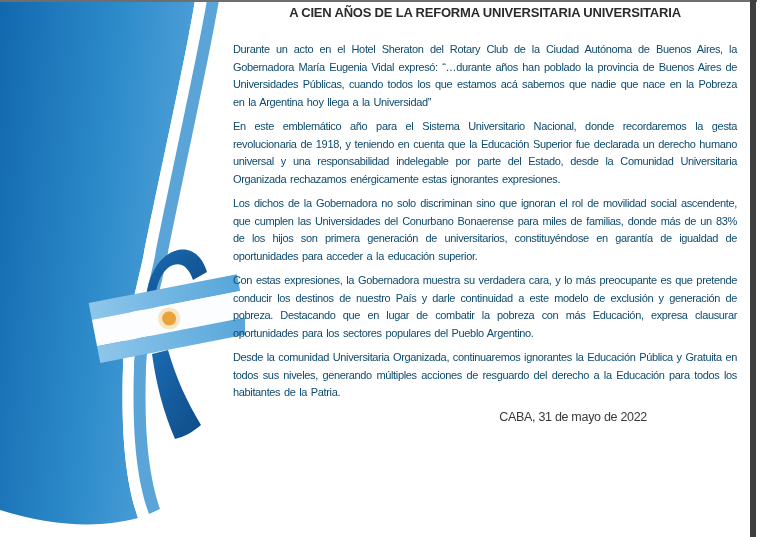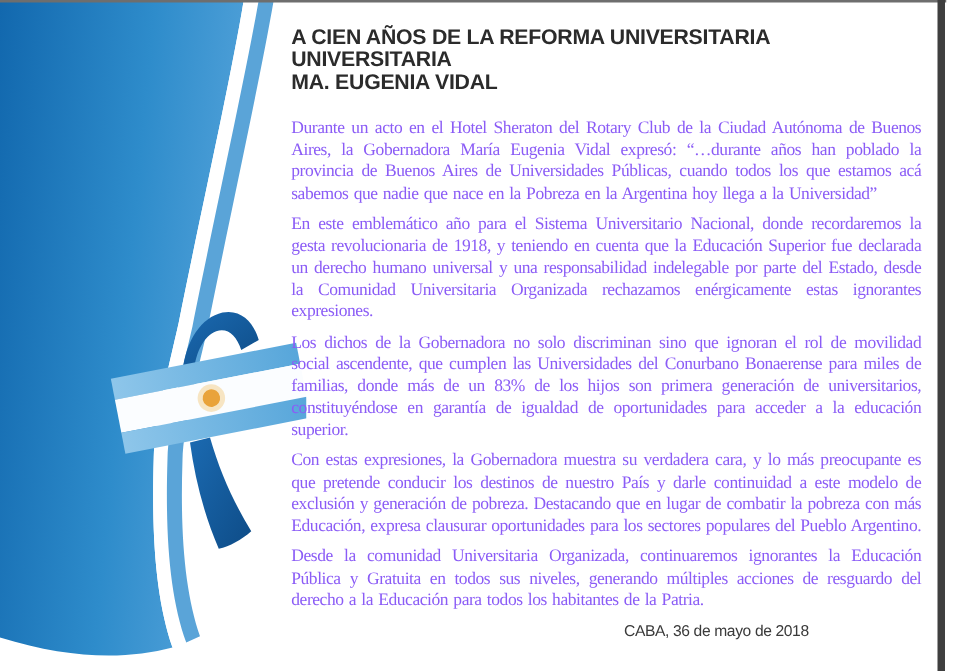--- a/index.html
+++ b/index.html
@@ -11,32 +11,31 @@
   .page { position:relative; width:768px; height:537px; background:#ffffff; }
 
   .border-top   { position:absolute; top:0; left:0; width:757px; height:2px; background:#6e6e6e; }
   .border-right { position:absolute; top:0; left:750px; width:6px; height:537px; background:#3f3f3f; }
 
   .ribbon-svg { position:absolute; left:0; top:0; }
 
   .content { position:absolute; left:233px; top:0; width:504px; }
 
   .title-block {
-    padding-top:21px; margin-bottom:19px;
-    font-weight:bold;
-    font-size:17px; line-height:18px; letter-spacing:-0.2px;
+    padding-top:4px; margin-bottom:19px;
+    text-align:center; font-weight:bold;
+    font-size:13px; line-height:18px; letter-spacing:-0.2px;
     color:#2b2b2b;
   }
   p.body-par {
     margin:0 0 7px 0;
     text-align:justify;
-    font-size:14px; line-height:17.5px;
+    font-size:11px; line-height:17.5px;
     letter-spacing:-0.35px; word-spacing:1px;
-    color:#8b5cf6;
-    font-family:Liberation Serif, serif;
+    color:#0c4a6e;
   }
   .date-line {
     margin-top:3px; padding-right:90px;
     text-align:right;
     font-size:12.5px; line-height:17.5px; letter-spacing:-0.3px;
     color:#3a3a3a;
   }
 </style>
 </head>
 <body>
@@ -78,29 +77,28 @@
         <circle cx="169" cy="318.5" r="11" opacity="0.5" fill="#f3cd88"></circle>
         <circle cx="169" cy="318.5" r="7" fill="#e9a33b"></circle>
       </g>
     </g>
   </svg>
 
   <div class="content">
 
     <header class="title-block">
       <div>A CIEN AÑOS DE LA REFORMA UNIVERSITARIA UNIVERSITARIA</div>
-      <div>MA. EUGENIA VIDAL</div>
     </header>
 
     <p class="body-par">Durante un acto en el Hotel Sheraton del Rotary Club de la Ciudad Autónoma de Buenos Aires, la Gobernadora María Eugenia Vidal expresó: “…durante años han poblado la provincia de Buenos Aires de Universidades Públicas, cuando todos los que estamos acá sabemos que nadie que nace en la Pobreza en la Argentina hoy llega a la Universidad”</p>
     <p class="body-par">En este emblemático año para el Sistema Universitario Nacional, donde recordaremos la gesta revolucionaria de 1918, y teniendo en cuenta que la Educación Superior fue declarada un derecho humano universal y una responsabilidad indelegable por parte del Estado, desde la Comunidad Universitaria Organizada rechazamos enérgicamente estas ignorantes expresiones.</p>
     <p class="body-par">Los dichos de la Gobernadora no solo discriminan sino que ignoran el rol de movilidad social ascendente, que cumplen las Universidades del Conurbano Bonaerense para miles de familias, donde más de un 83% de los hijos son primera generación de universitarios, constituyéndose en garantía de igualdad de oportunidades para acceder a la educación superior.</p>
     <p class="body-par">Con estas expresiones, la Gobernadora muestra su verdadera cara, y lo más preocupante es que pretende conducir los destinos de nuestro País y darle continuidad a este modelo de exclusión y generación de pobreza. Destacando que en lugar de combatir la pobreza con más Educación, expresa clausurar oportunidades para los sectores populares del Pueblo Argentino.</p>
     <p class="body-par">Desde la comunidad Universitaria Organizada, continuaremos ignorantes la Educación Pública y Gratuita en todos sus niveles, generando múltiples acciones de resguardo del derecho a la Educación para todos los habitantes de la Patria.</p>
 
-    <div class="date-line">CABA, 36 de mayo de 2018</div>
+    <div class="date-line">CABA, 31 de mayo de 2022</div>
 
   </div>
 
   <div class="border-top"></div>
   <div class="border-right"></div>
 
 </div>
 
 </body></html>

